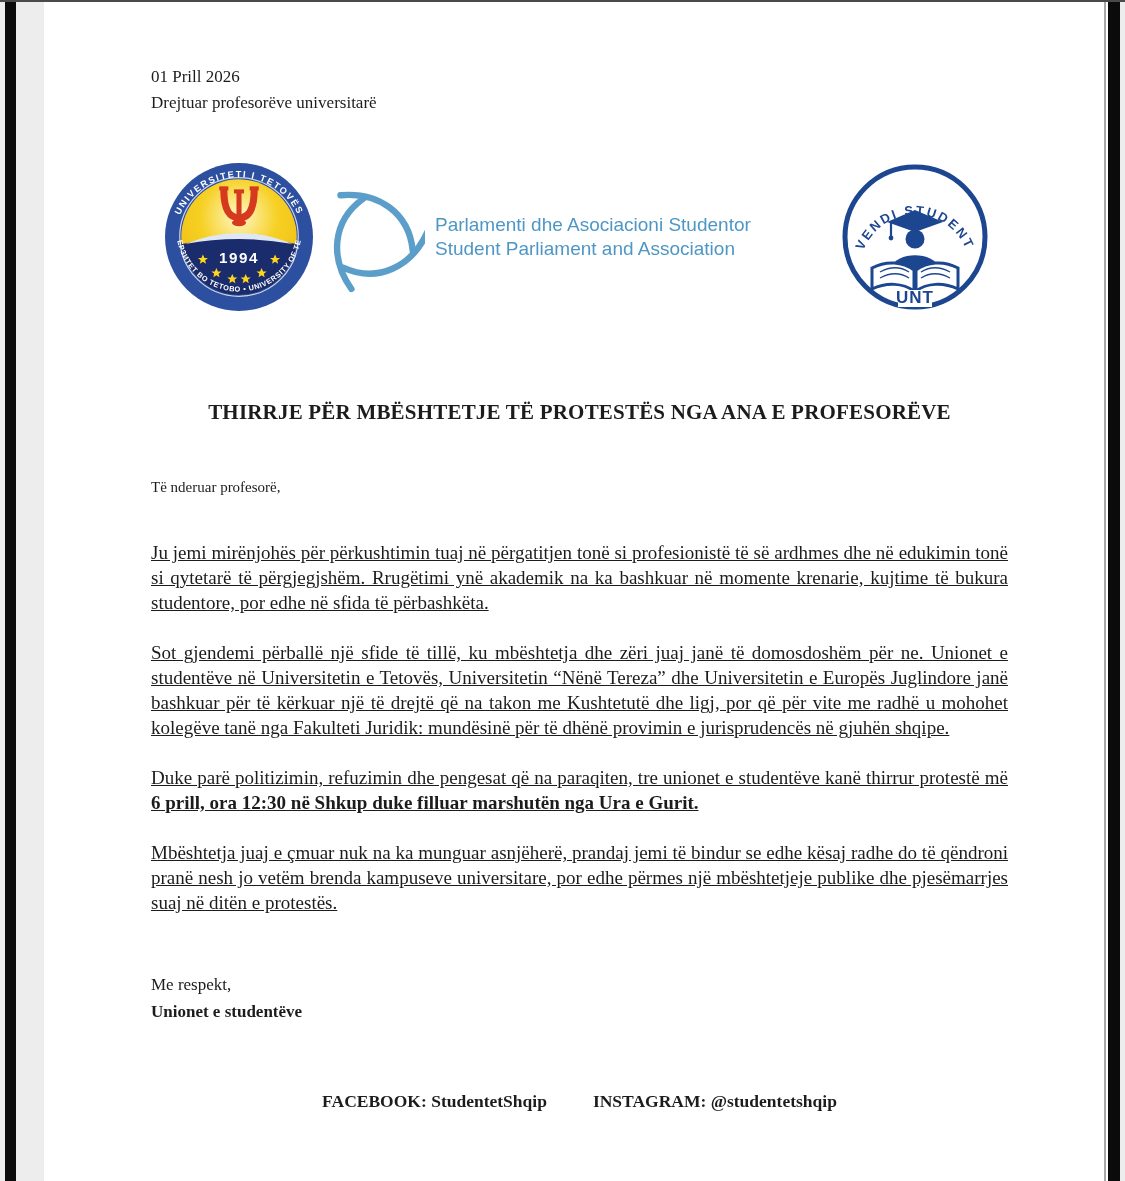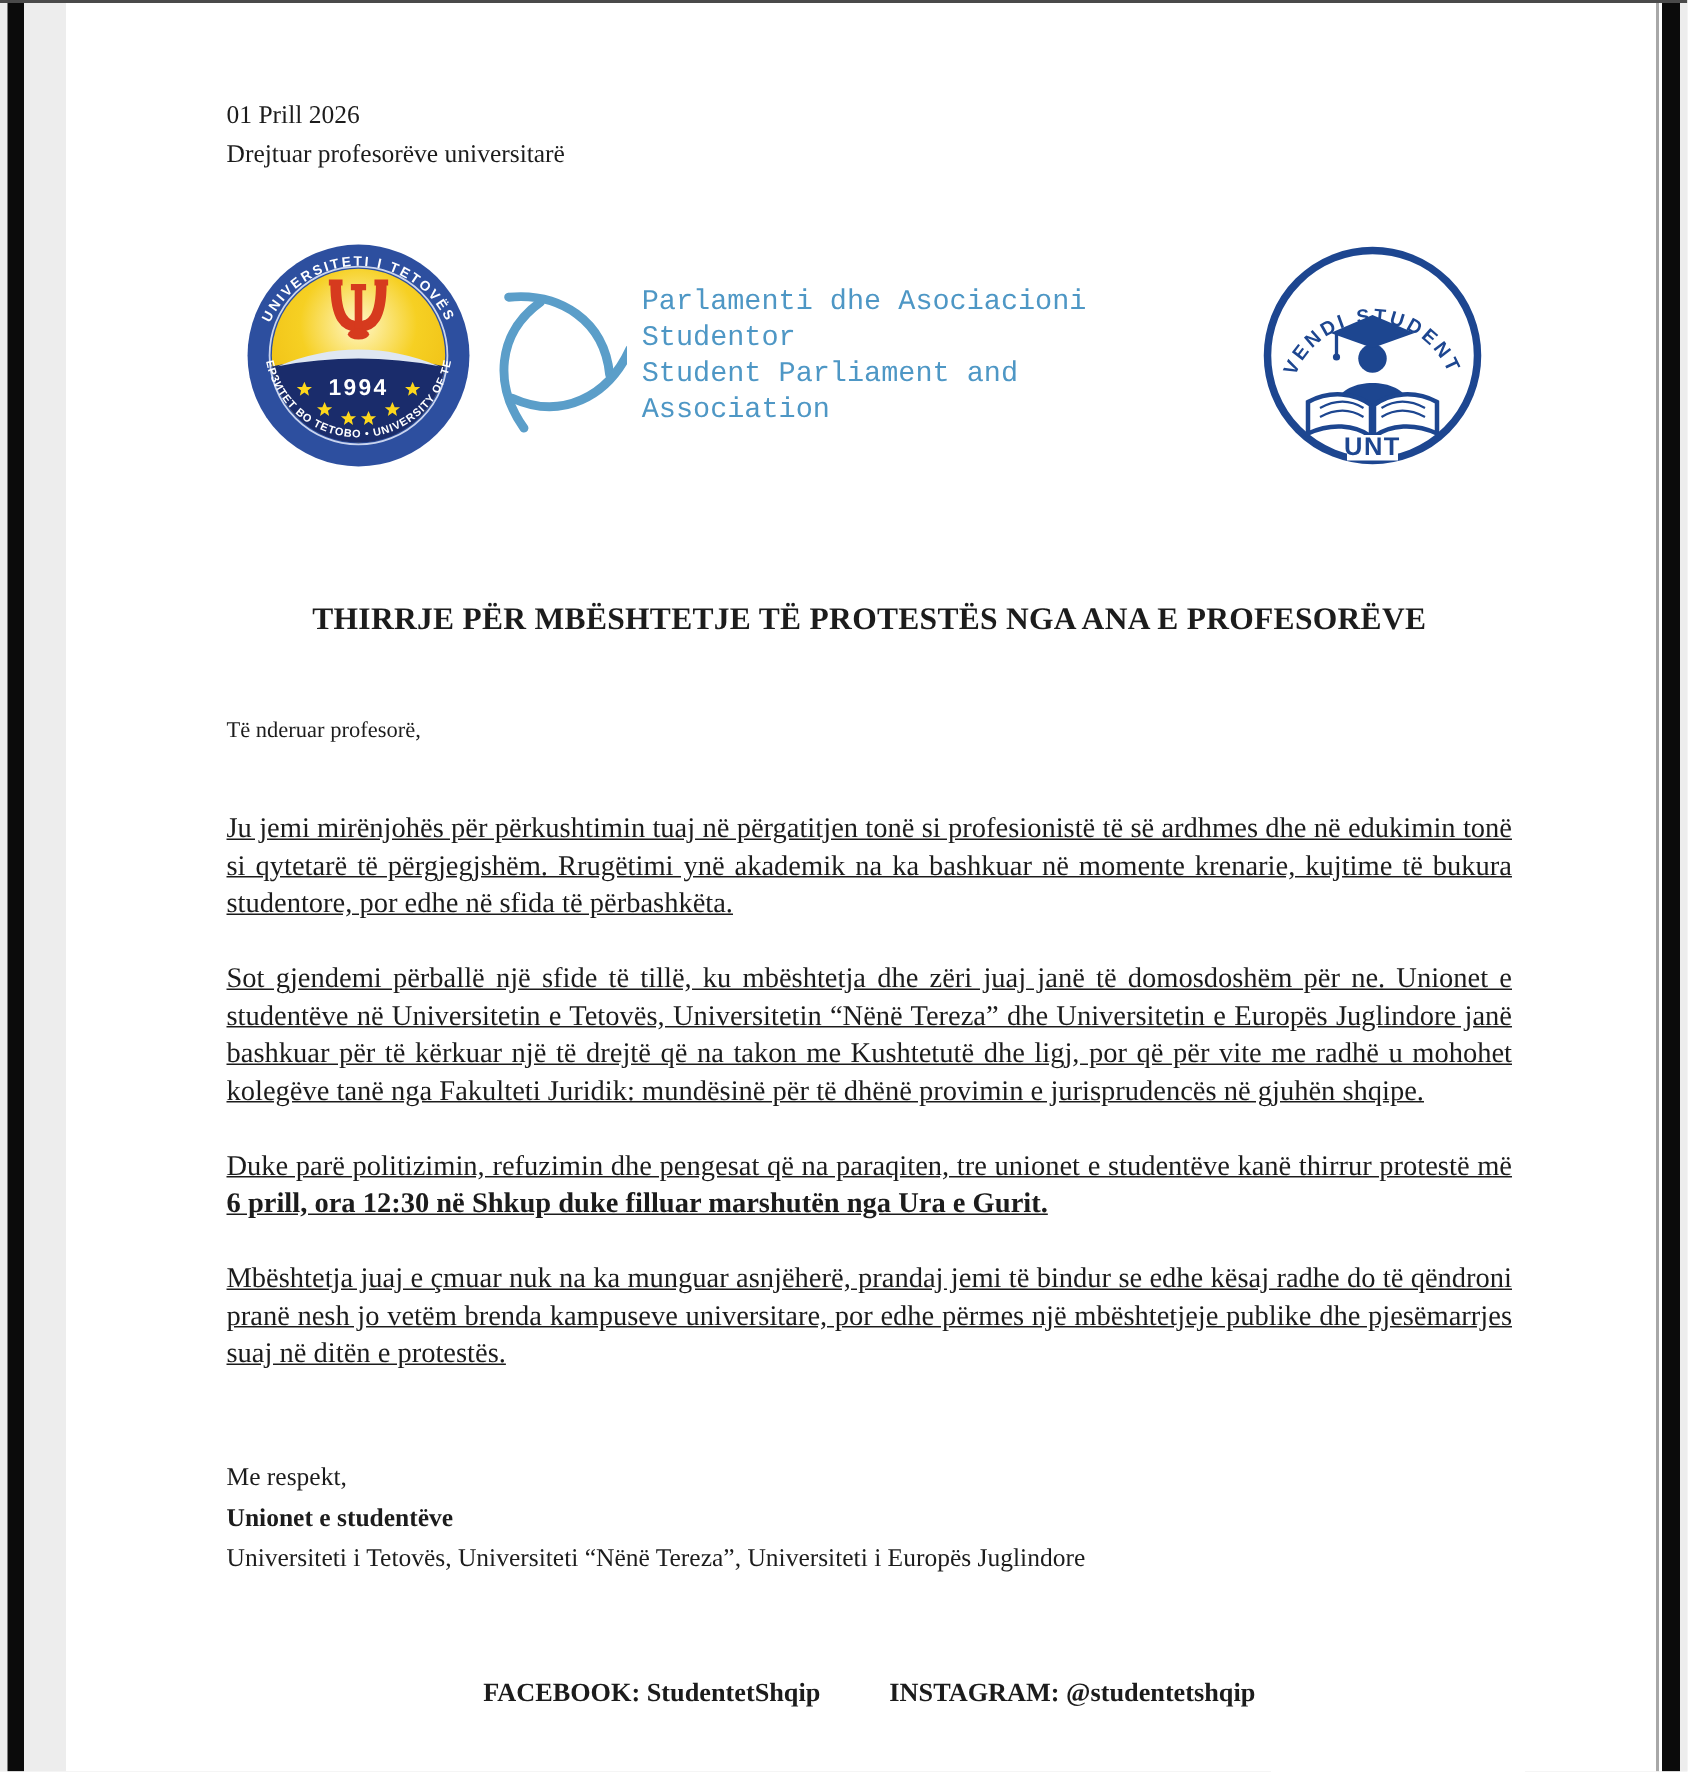--- a/index.html
+++ b/index.html
@@ -10,21 +10,21 @@
   .edge-shadow-right { position:absolute; right:19px; top:0; bottom:0; width:2px; background:#a8a8a8; z-index:3; }
   .edge-top { position:absolute; left:0; right:0; top:0; height:2px; background:#4a4a4a; z-index:4; }
   .page { position:absolute; left:16px; right:17px; top:0; bottom:0; background:#ffffff; z-index:2;margin-left:28px; }
   .content { padding:0 100px 0 107px; color:#1c1c1c; }
 
   .date-block { margin-top:64px; font-size:17px; line-height:26px; }
 
   .logo-row { margin-top:42px; height:158px; display:flex; align-items:center; justify-content:space-between; }
   .ut-logo { margin-left:12px; flex:0 0 auto; }
   .spa-logo { display:flex; align-items:center; margin-left:6px; margin-right:30px; flex:1 1 auto; }
-  .spa-text { margin-left:10px; font-family:Liberation Mono, monospace; font-size:19px; line-height:24px; color:#4e97c5; }
+  .spa-text { margin-left:10px; font-family:Liberation Sans, sans-serif; font-size:19px; line-height:24px; color:#4e97c5; }
   .unt-logo { flex:0 0 auto; margin-right:18px; }
 
   .letter-title { margin-top:84px; text-align:center; font-weight:bold; font-size:21px; letter-spacing:0.2px; }
   .salutation { margin-top:54px; font-size:15px; }
 
   .para { margin-top:25px; font-size:19px; line-height:25px; text-align:justify;text-decoration:underline; }
   .para.first { margin-top:44px; }
   .para b { font-weight:bold; }
 
   .closing { margin-top:56px; text-align:left; font-size:17px; line-height:27px; }
@@ -146,21 +146,20 @@
       <p class="para">Sot gjendemi përballë një sfide të tillë, ku mbështetja dhe zëri juaj janë të domosdoshëm për ne. Unionet e studentëve në Universitetin e Tetovës, Universitetin “Nënë Tereza” dhe Universitetin e Europës Juglindore janë bashkuar për të kërkuar një të drejtë që na takon me Kushtetutë dhe ligj, por që për vite me radhë u mohohet kolegëve tanë nga Fakulteti Juridik: mundësinë për të dhënë provimin e jurisprudencës në gjuhën shqipe.</p>
 
       <p class="para"><span>Duke parë politizimin, refuzimin dhe pengesat që na paraqiten, tre unionet e studentëve kanë thirrur protestë më </span><b>6 prill, ora 12:30 në Shkup duke filluar marshutën nga Ura e Gurit.</b></p>
 
       <p class="para">Mbështetja juaj e çmuar nuk na ka munguar asnjëherë, prandaj jemi të bindur se edhe kësaj radhe do të qëndroni pranë nesh jo vetëm brenda kampuseve universitare, por edhe përmes një mbështetjeje publike dhe pjesëmarrjes suaj në ditën e protestës.</p>
 
 
       <div class="closing">
         <div>Me respekt,</div>
         <div class="signer">Unionet e studentëve</div>
-        <div>Universiteti i Tetovës, Universiteti “Nënë Tereza”, Universiteti i Europës Juglindore</div>
       </div>
 
       <div class="footer-social">
         <span>FACEBOOK: StudentetShqip</span><span class="gap"></span><span>INSTAGRAM: @studentetshqip</span>
       </div>
 
     </div>
   </div>
 </div>
 

